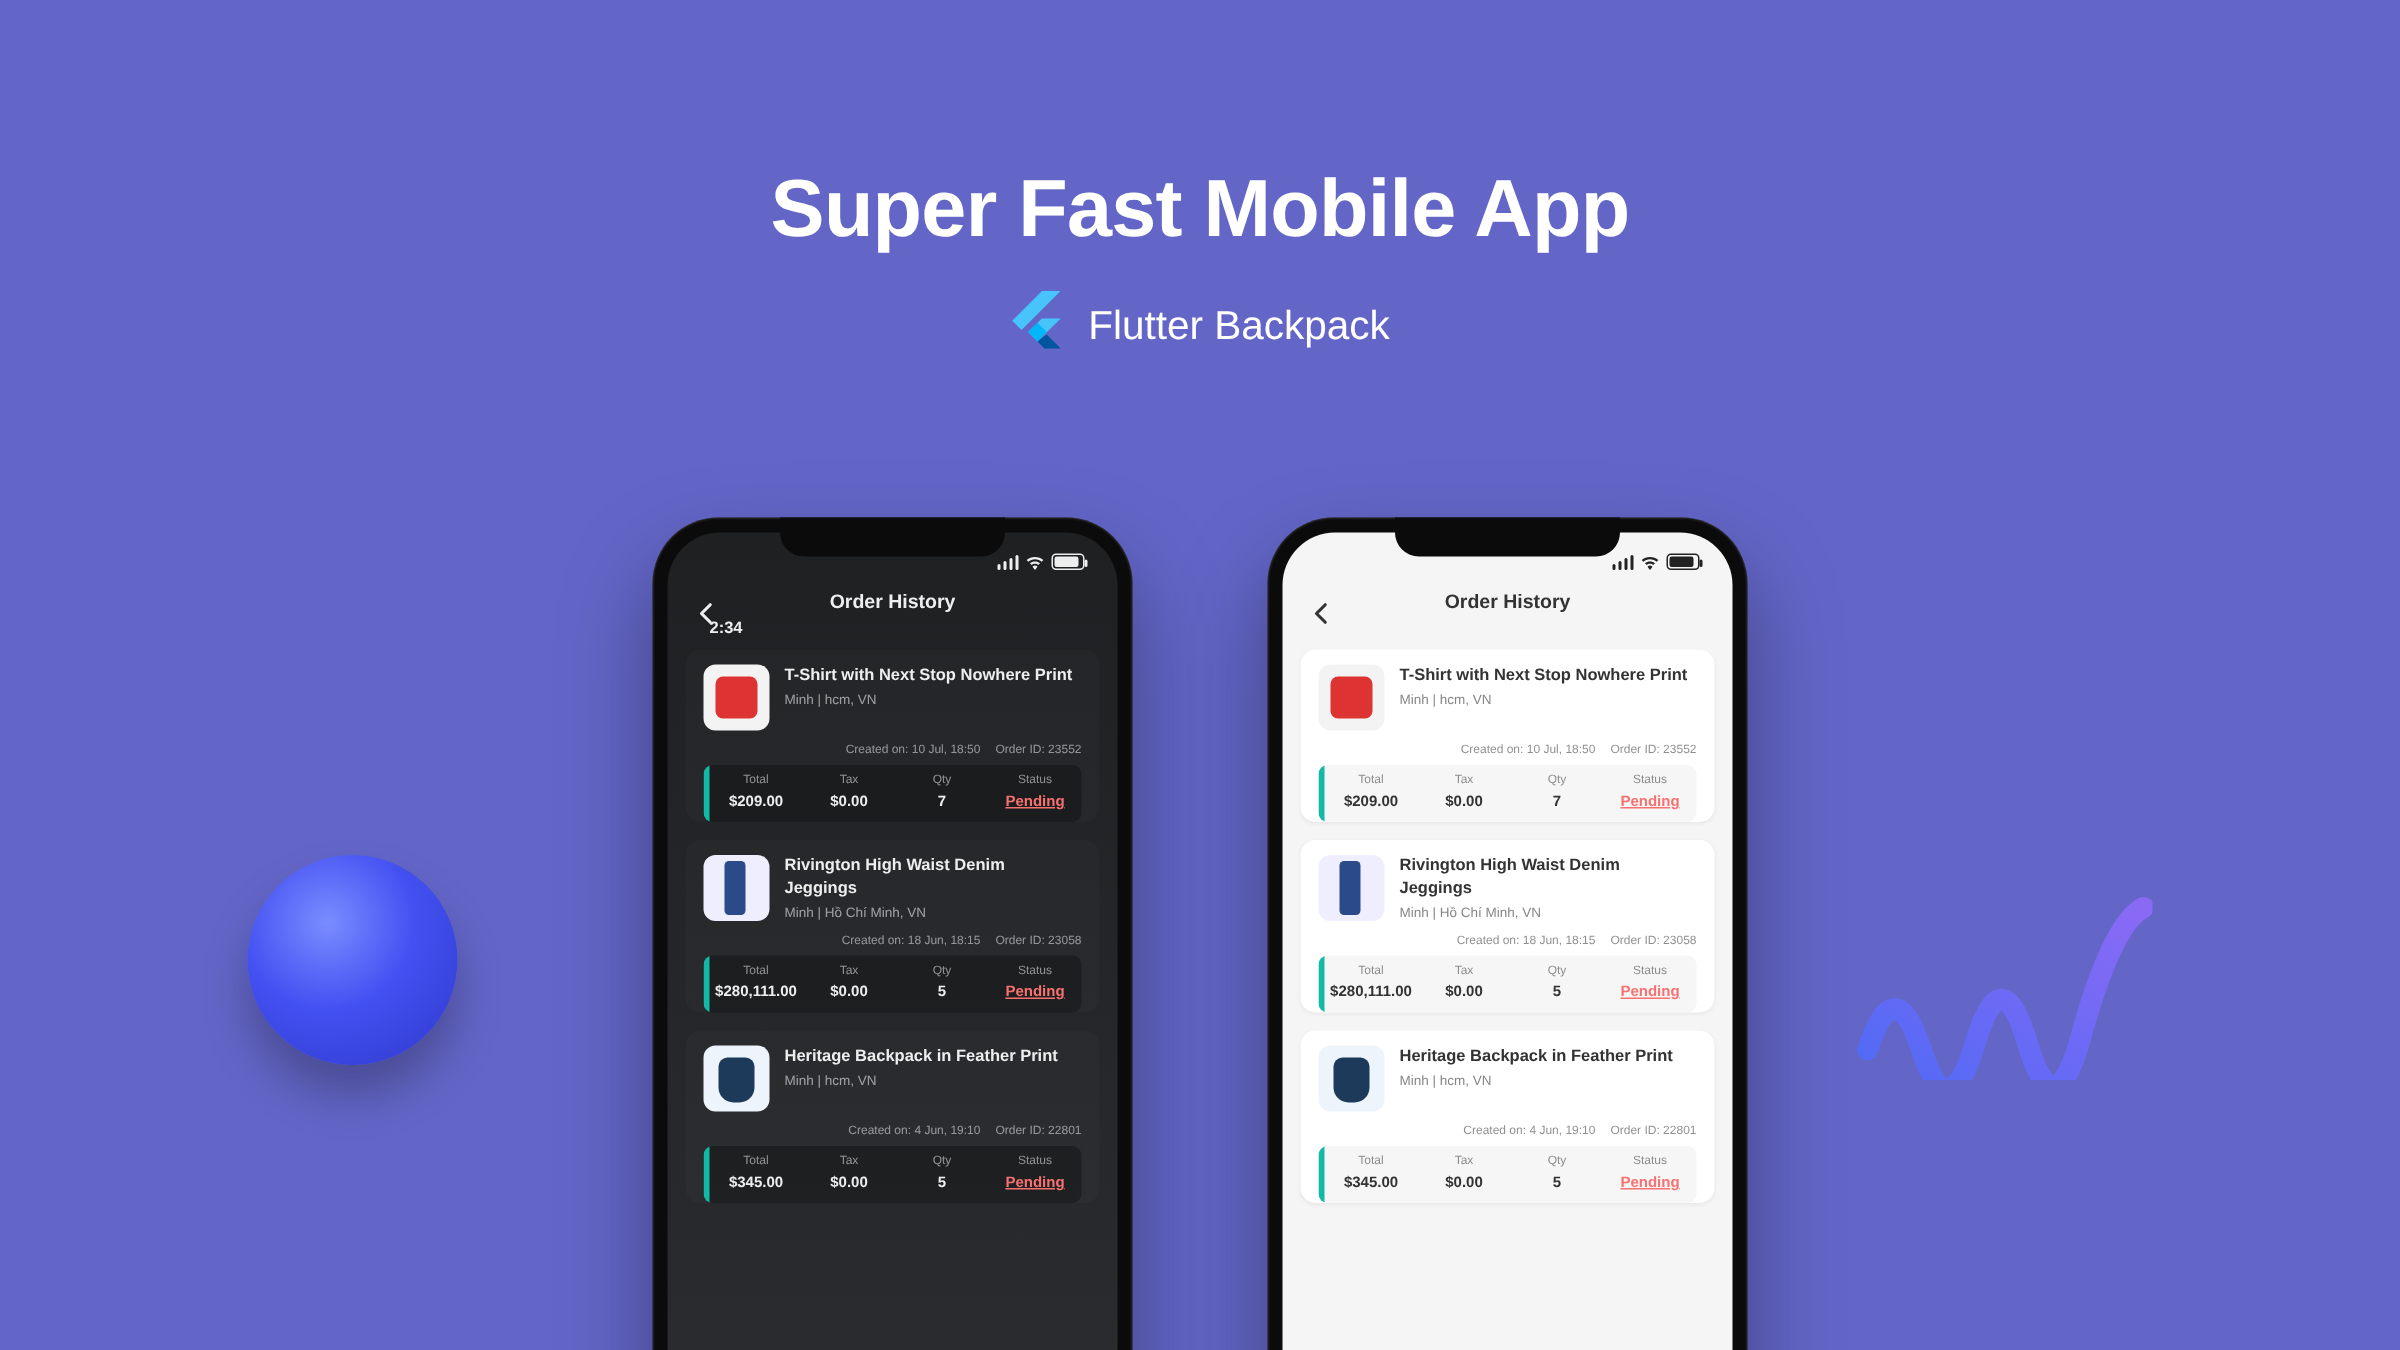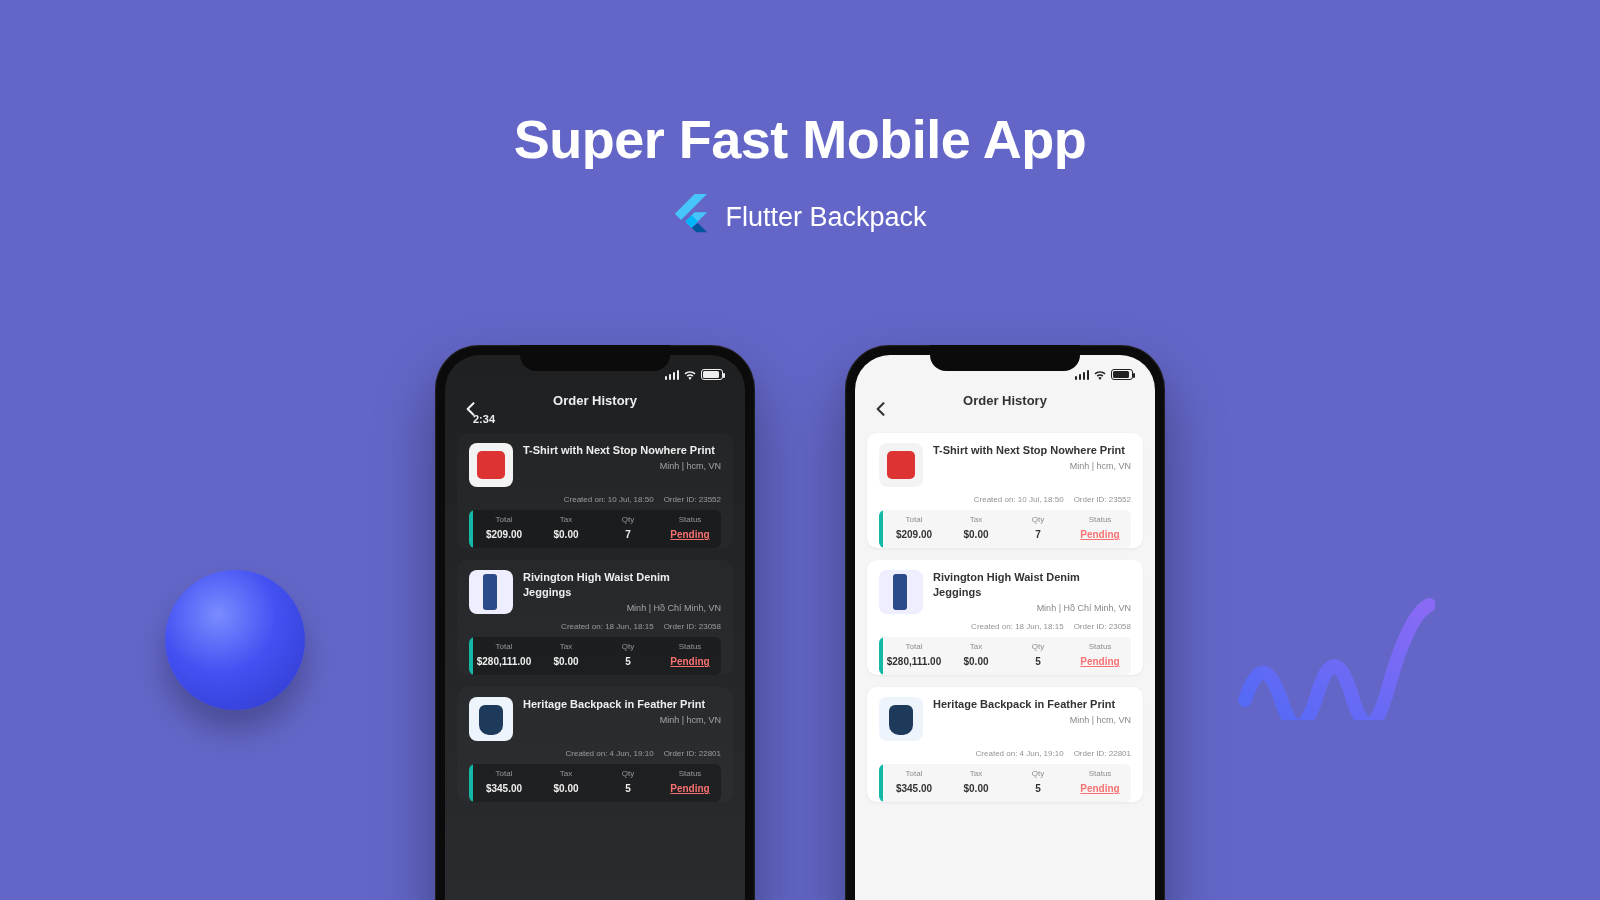--- a/index.html
+++ b/index.html
@@ -163,21 +163,21 @@
     overflow:hidden;
   }
   .thumb.tee { background:#f3f3f3; }
   .thumb.tee::after{content:"";position:absolute;left:50%;top:50%;transform:translate(-50%,-50%);width:28px;height:28px;background:#d33;border-radius:5px;}
   .thumb.jeans { background:#eef; }
   .thumb.jeans::after{content:"";position:absolute;left:14px;top:4px;width:14px;height:36px;background:#2a4a8a;border-radius:3px;}
   .thumb.bag { background:#edf4fb; }
   .thumb.bag::after{content:"";position:absolute;left:10px;top:8px;width:24px;height:30px;background:#1e3a5a;border-radius:6px 6px 10px 10px;}
 
   .order-title { font-weight:600; font-size:11px; line-height:1.35; }
-  .order-sub { font-size:9px; opacity:.6; margin-top:3px;text-align:right; }
+  .order-sub { font-size:9px; opacity:.6; margin-top:3px; }
   .order-meta { font-size:8px; opacity:.55; text-align:right; margin-top:8px; display:flex; gap:10px; justify-content:flex-end;}
 
   .stat-row {
     display:flex;
     margin-top:6px;
     border-radius:6px;
     overflow:hidden;
   }
   .phone.dark .stat-row { background:rgba(0,0,0,.28); }
   .phone.light .stat-row { background:#f6f6f7; }

